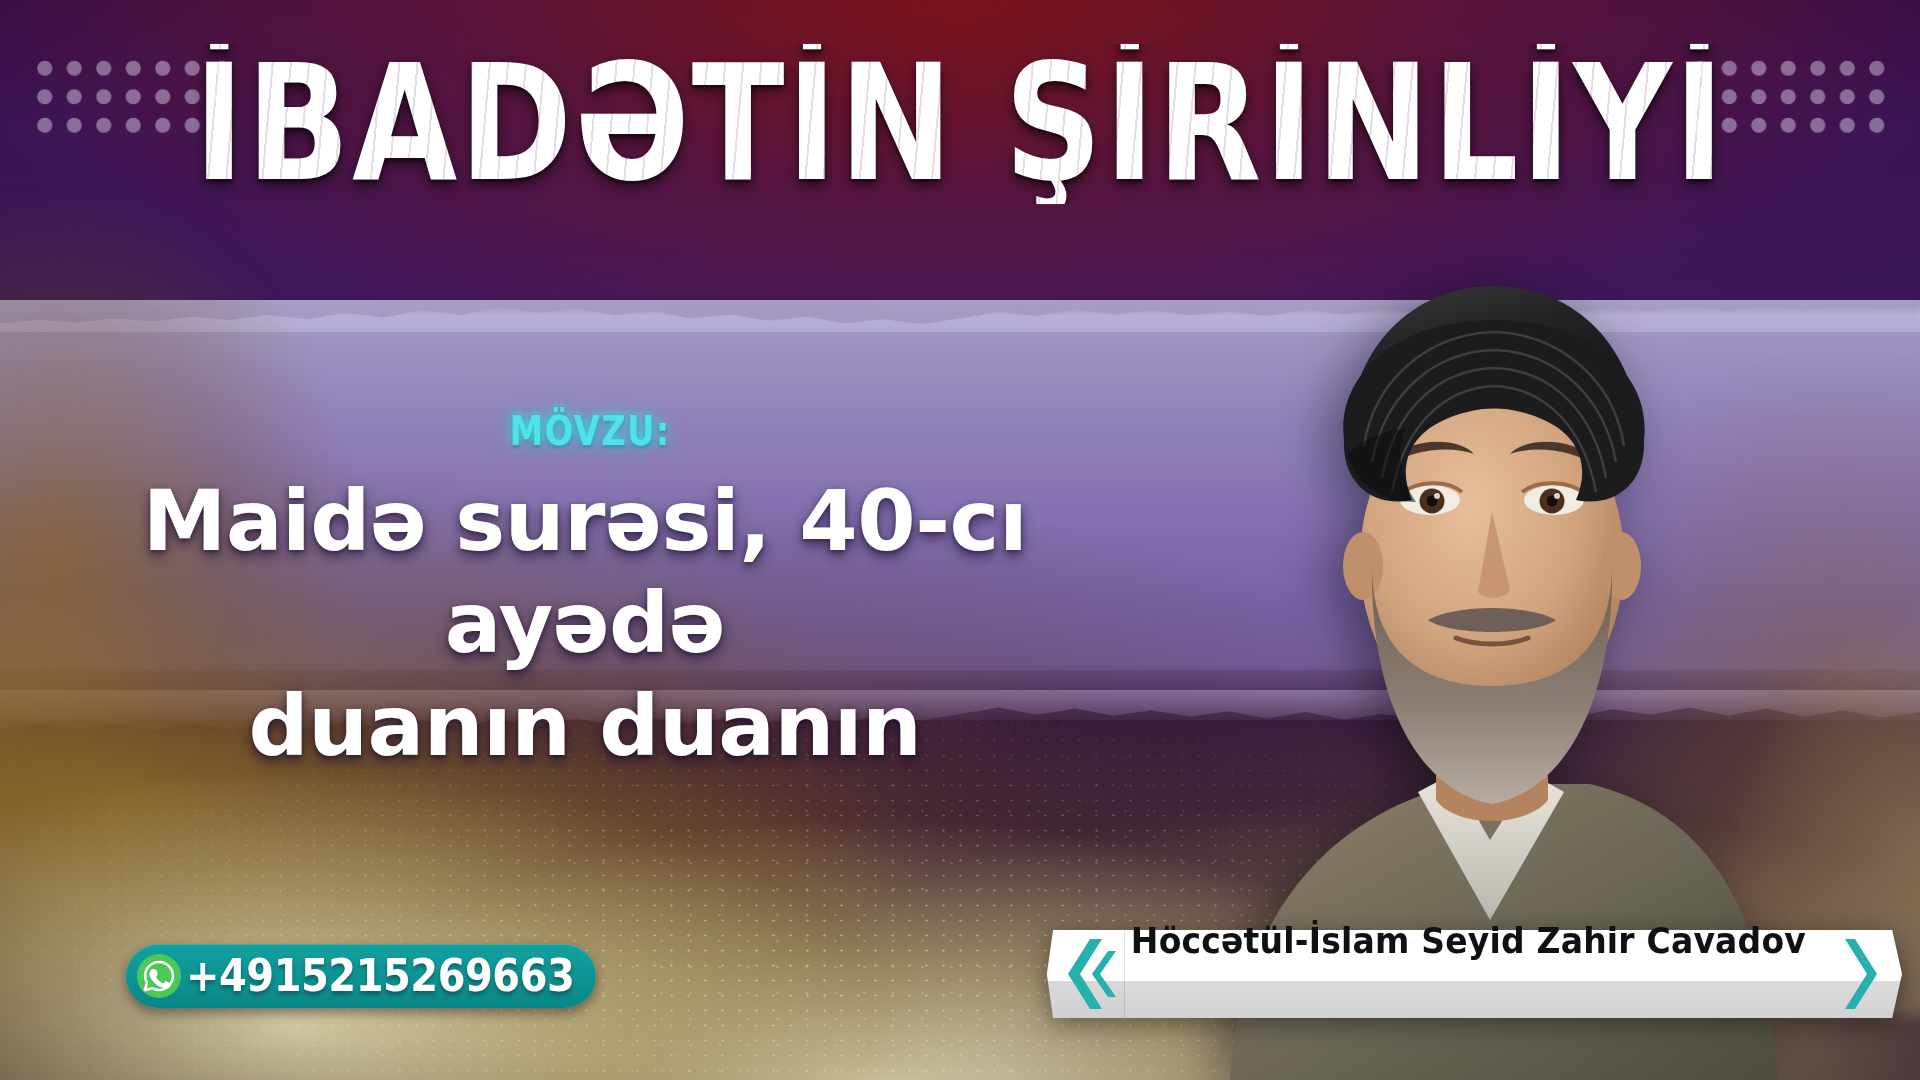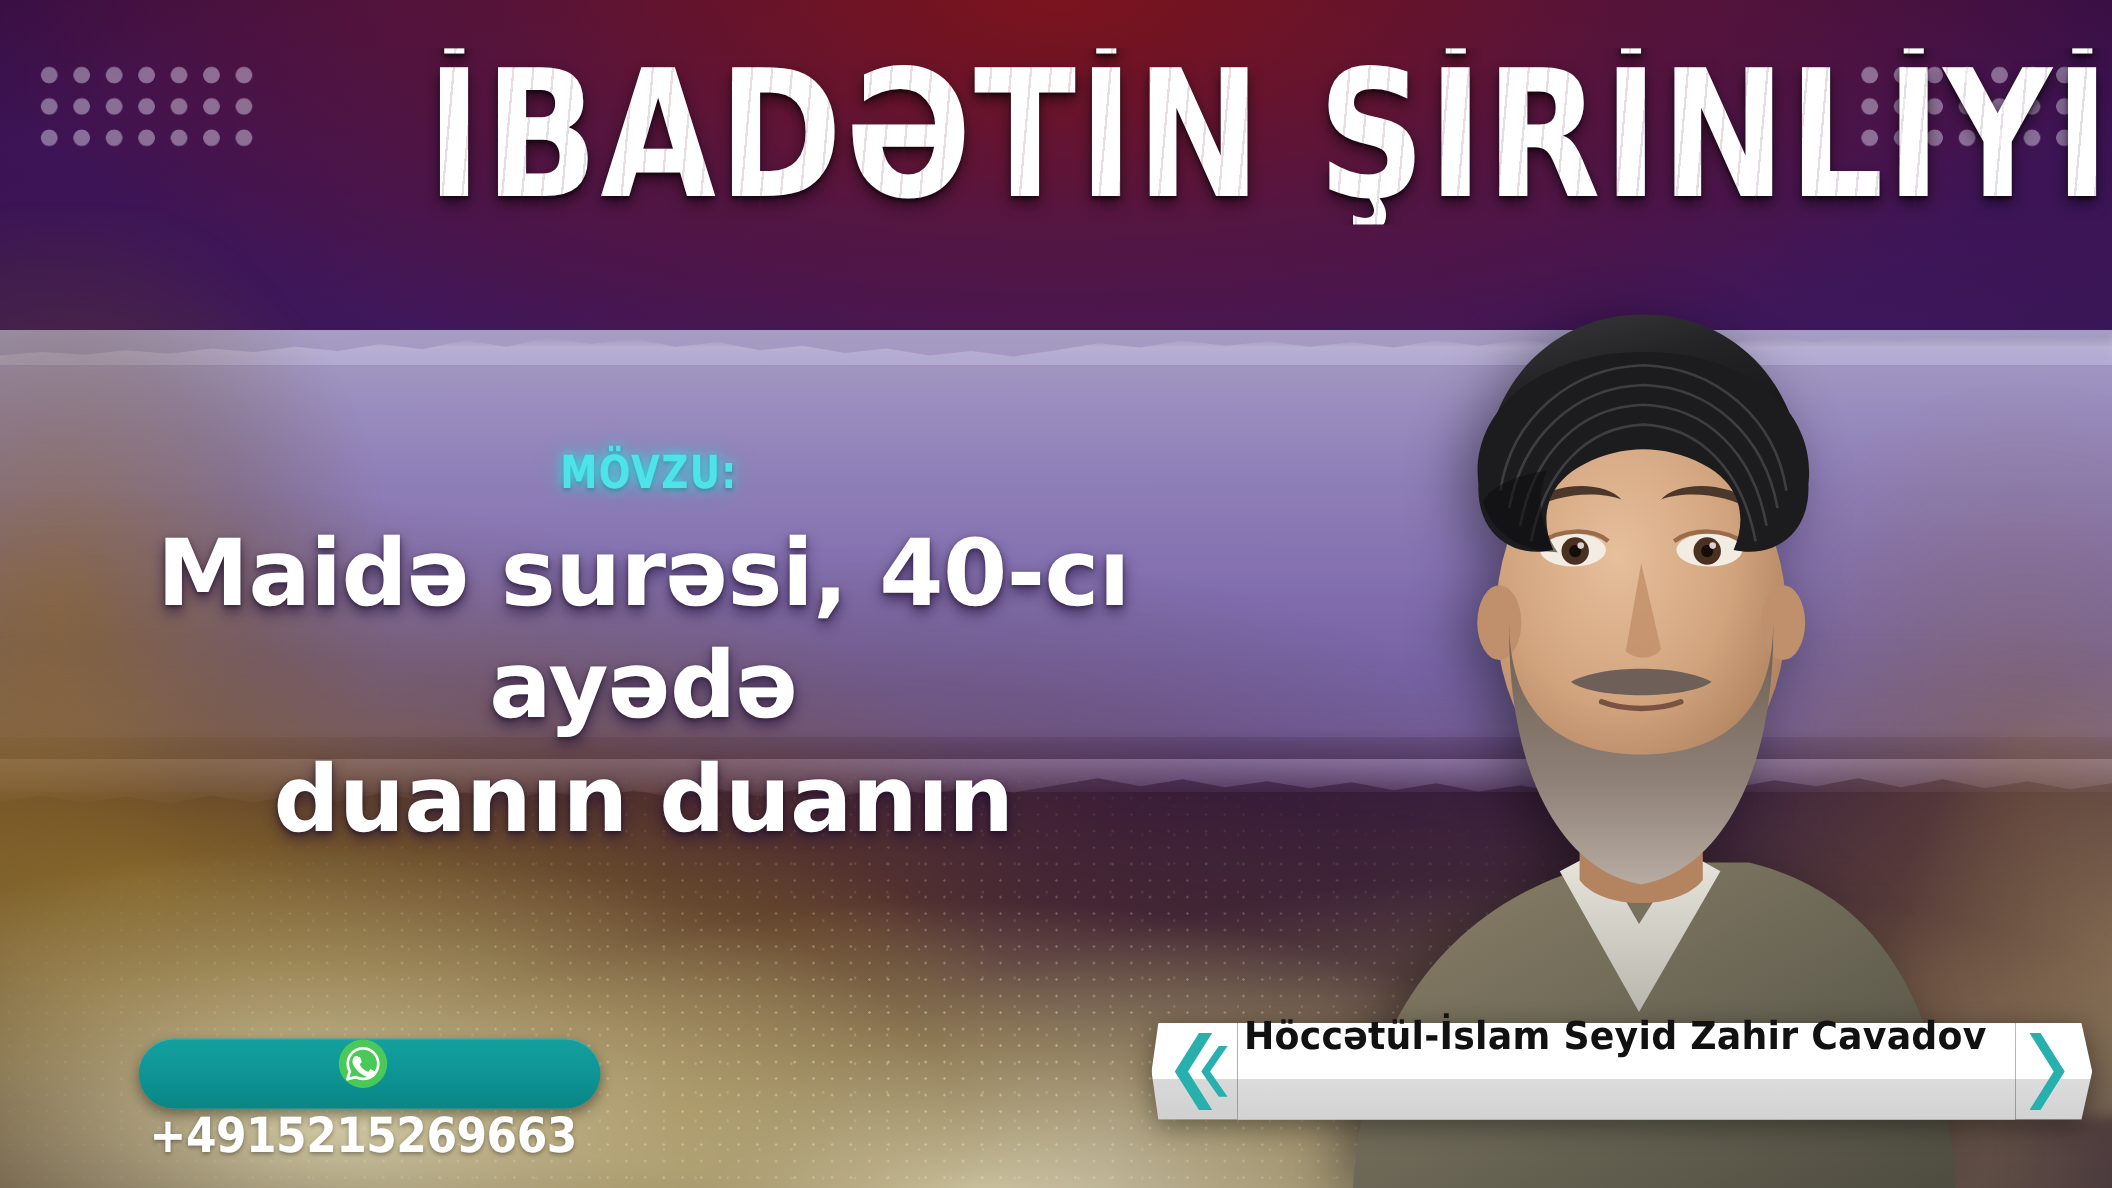--- a/index.html
+++ b/index.html
@@ -118,21 +118,21 @@
     background-image:radial-gradient(circle, rgba(225,220,240,.45) 7.2px, rgba(0,0,0,0) 7.8px);
     background-size:29.5px 28.5px;
     background-position:0 0;
   }
   .dots-left{ left:30px; width:205px; }
   .dots-right{ right:30px; width:205px; }
 
   
   .title-wrap{
     position:absolute; top:56px; left:0; right:0;
-    text-align:right;
+    text-align:center;
     z-index:6;
   }
   .title{
     display:inline-block;
     font-family:"DejaVu Sans", sans-serif;
     font-weight:700;
     font-size:136px;
     line-height:1.0;
     letter-spacing:2px;
     color:#ffffff;
@@ -236,26 +236,25 @@
   .nb-chevR .glyph{
     position:absolute; inset:0;
     display:flex; align-items:center; justify-content:center;
   }
 
   
   .wa-pill{
     position:absolute; left:126px; bottom:72px;
     height:64px; min-width:316px;
     z-index:9;
-    display:flex; align-items:center; gap:20px;
+    display:flex; align-items:center; gap:4px;
     padding:0 22px 0 10px;
     border-radius:34px;
     background:linear-gradient(180deg,#14a0a0 0%,#0e9393 55%,#0a8585 100%);
     box-shadow:0 5px 12px rgba(0,0,0,.40), inset 0 1px 0 rgba(255,255,255,.18);
-    flex-direction:column;
   }
   .wa-icon{ width:46px; height:46px; flex:0 0 46px; }
   .wa-icon svg{ width:100%; height:100%; display:block; }
   .wa-number{
     font-family:"DejaVu Sans", sans-serif;
     font-weight:700;
     font-size:40px;
     color:#ffffff;
     letter-spacing:-.5px;
     transform:scaleY(1.1);

